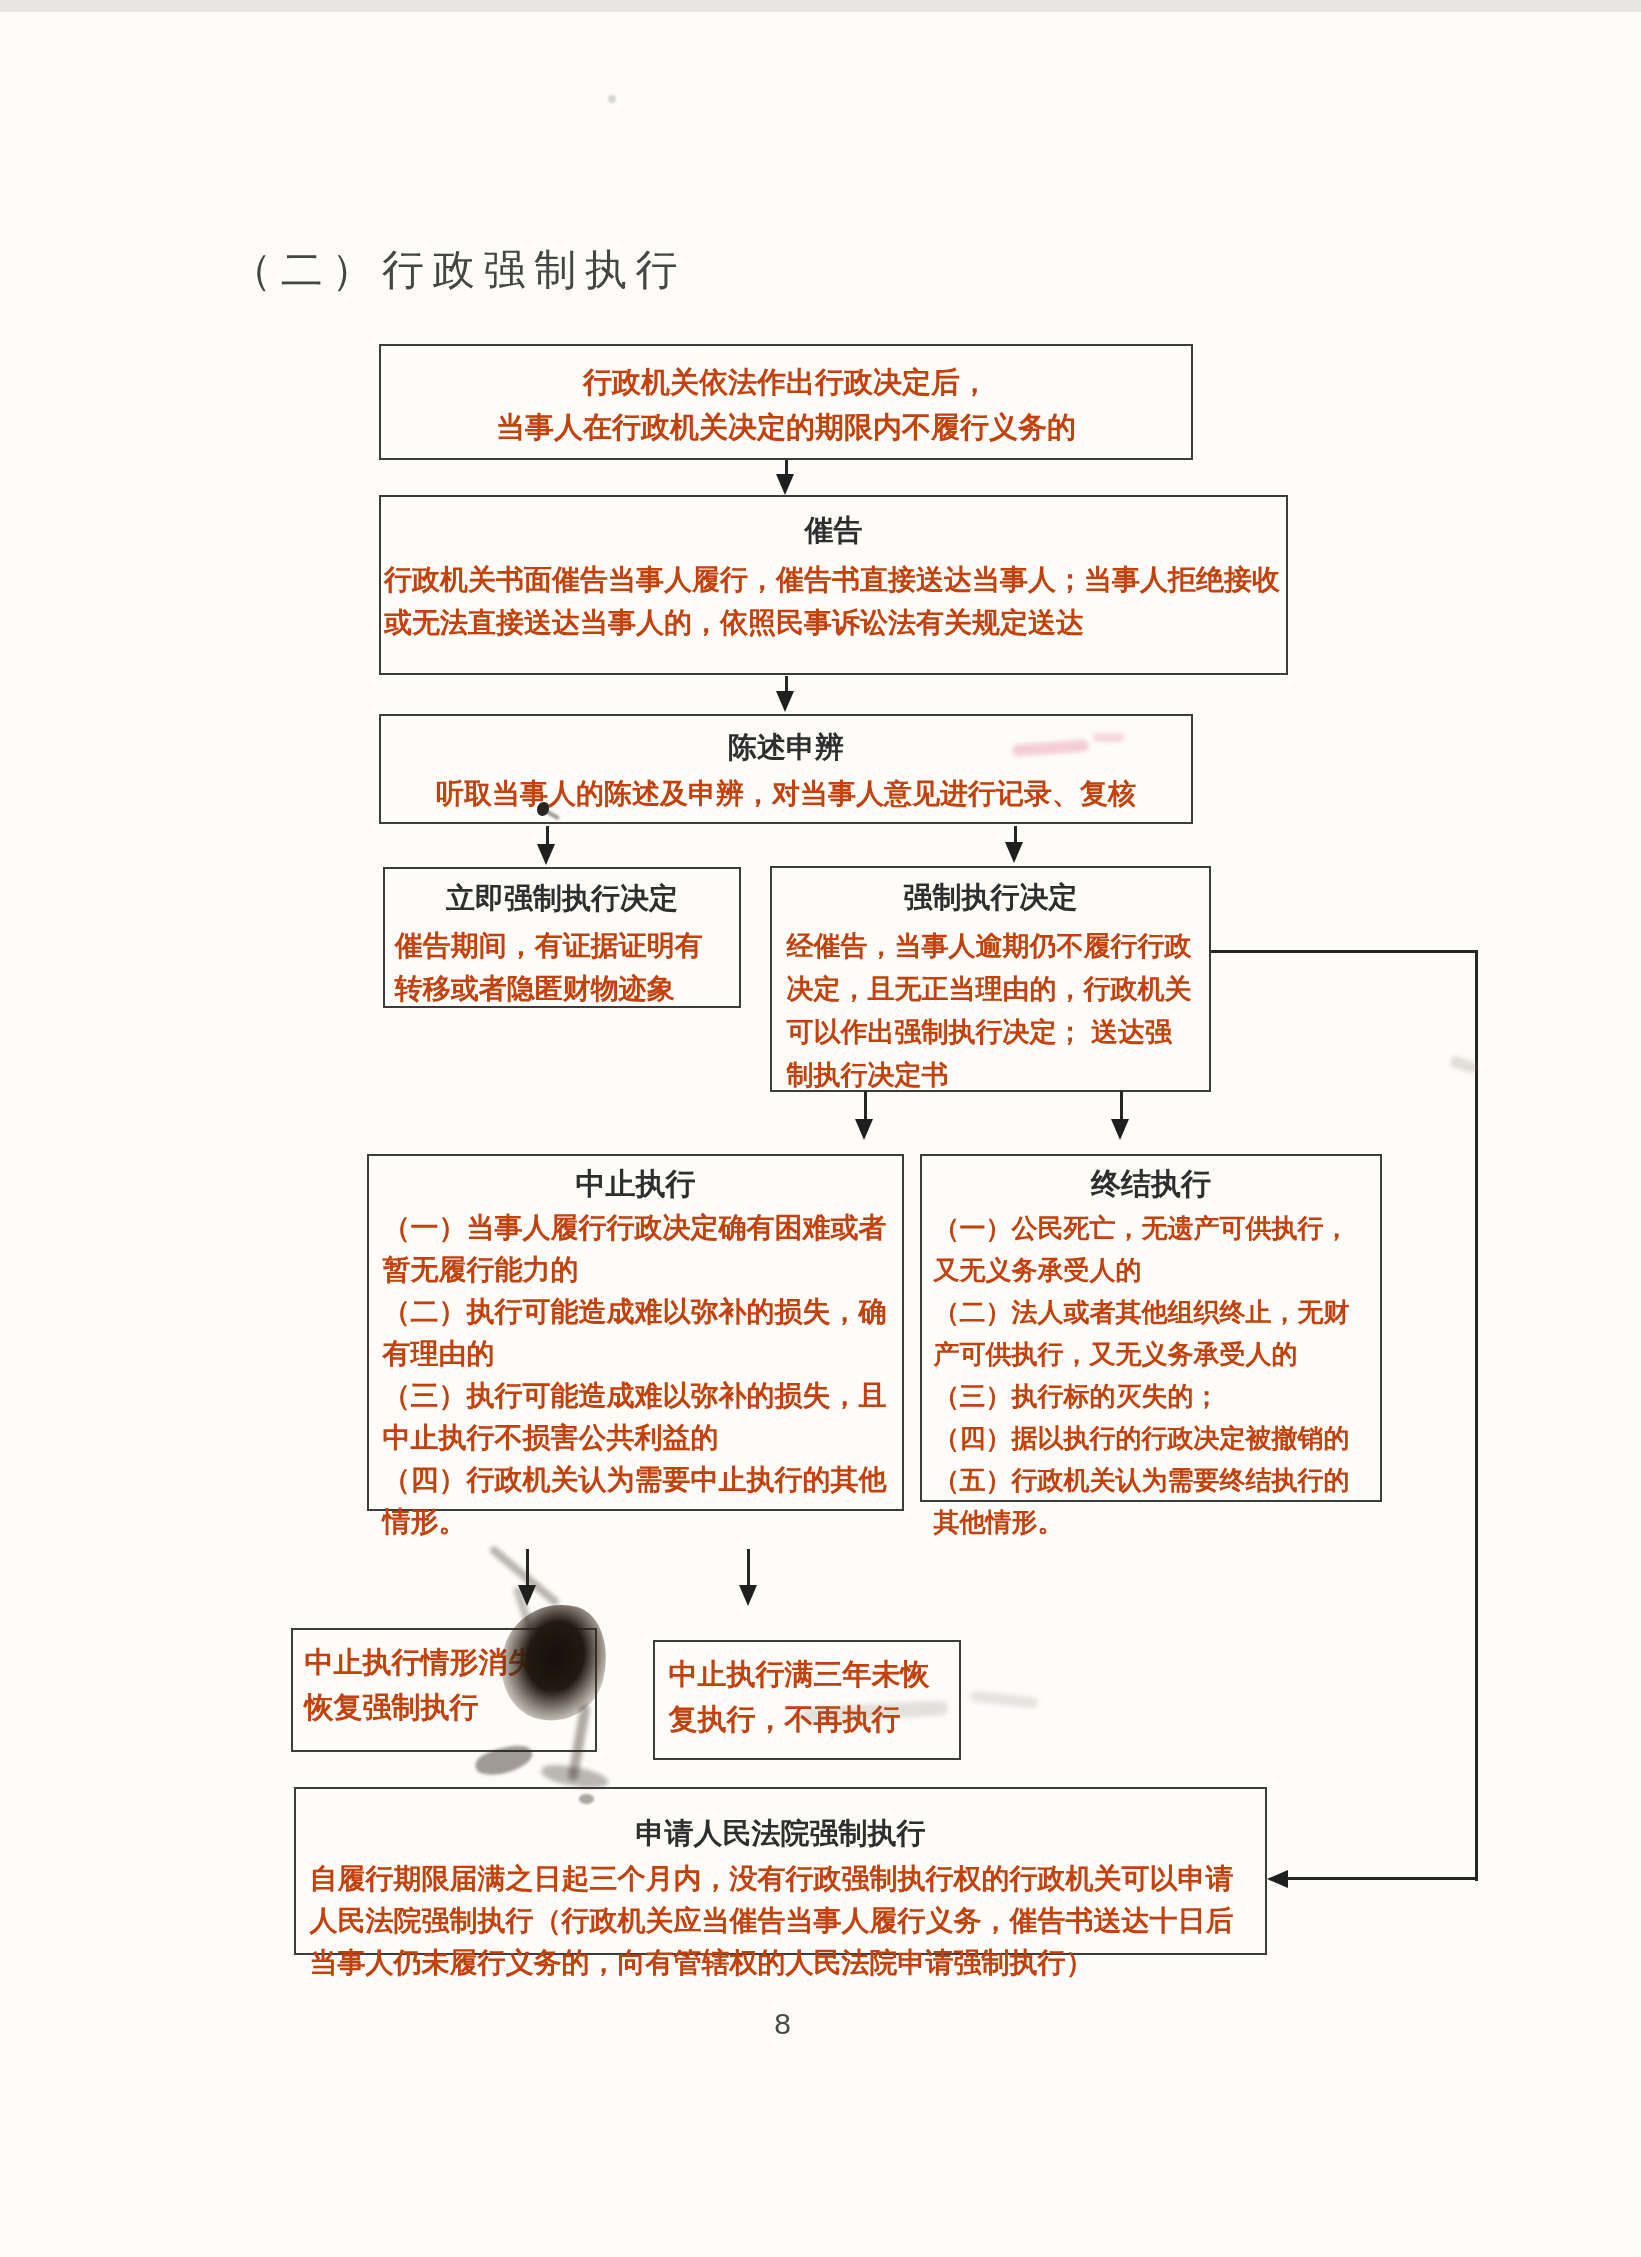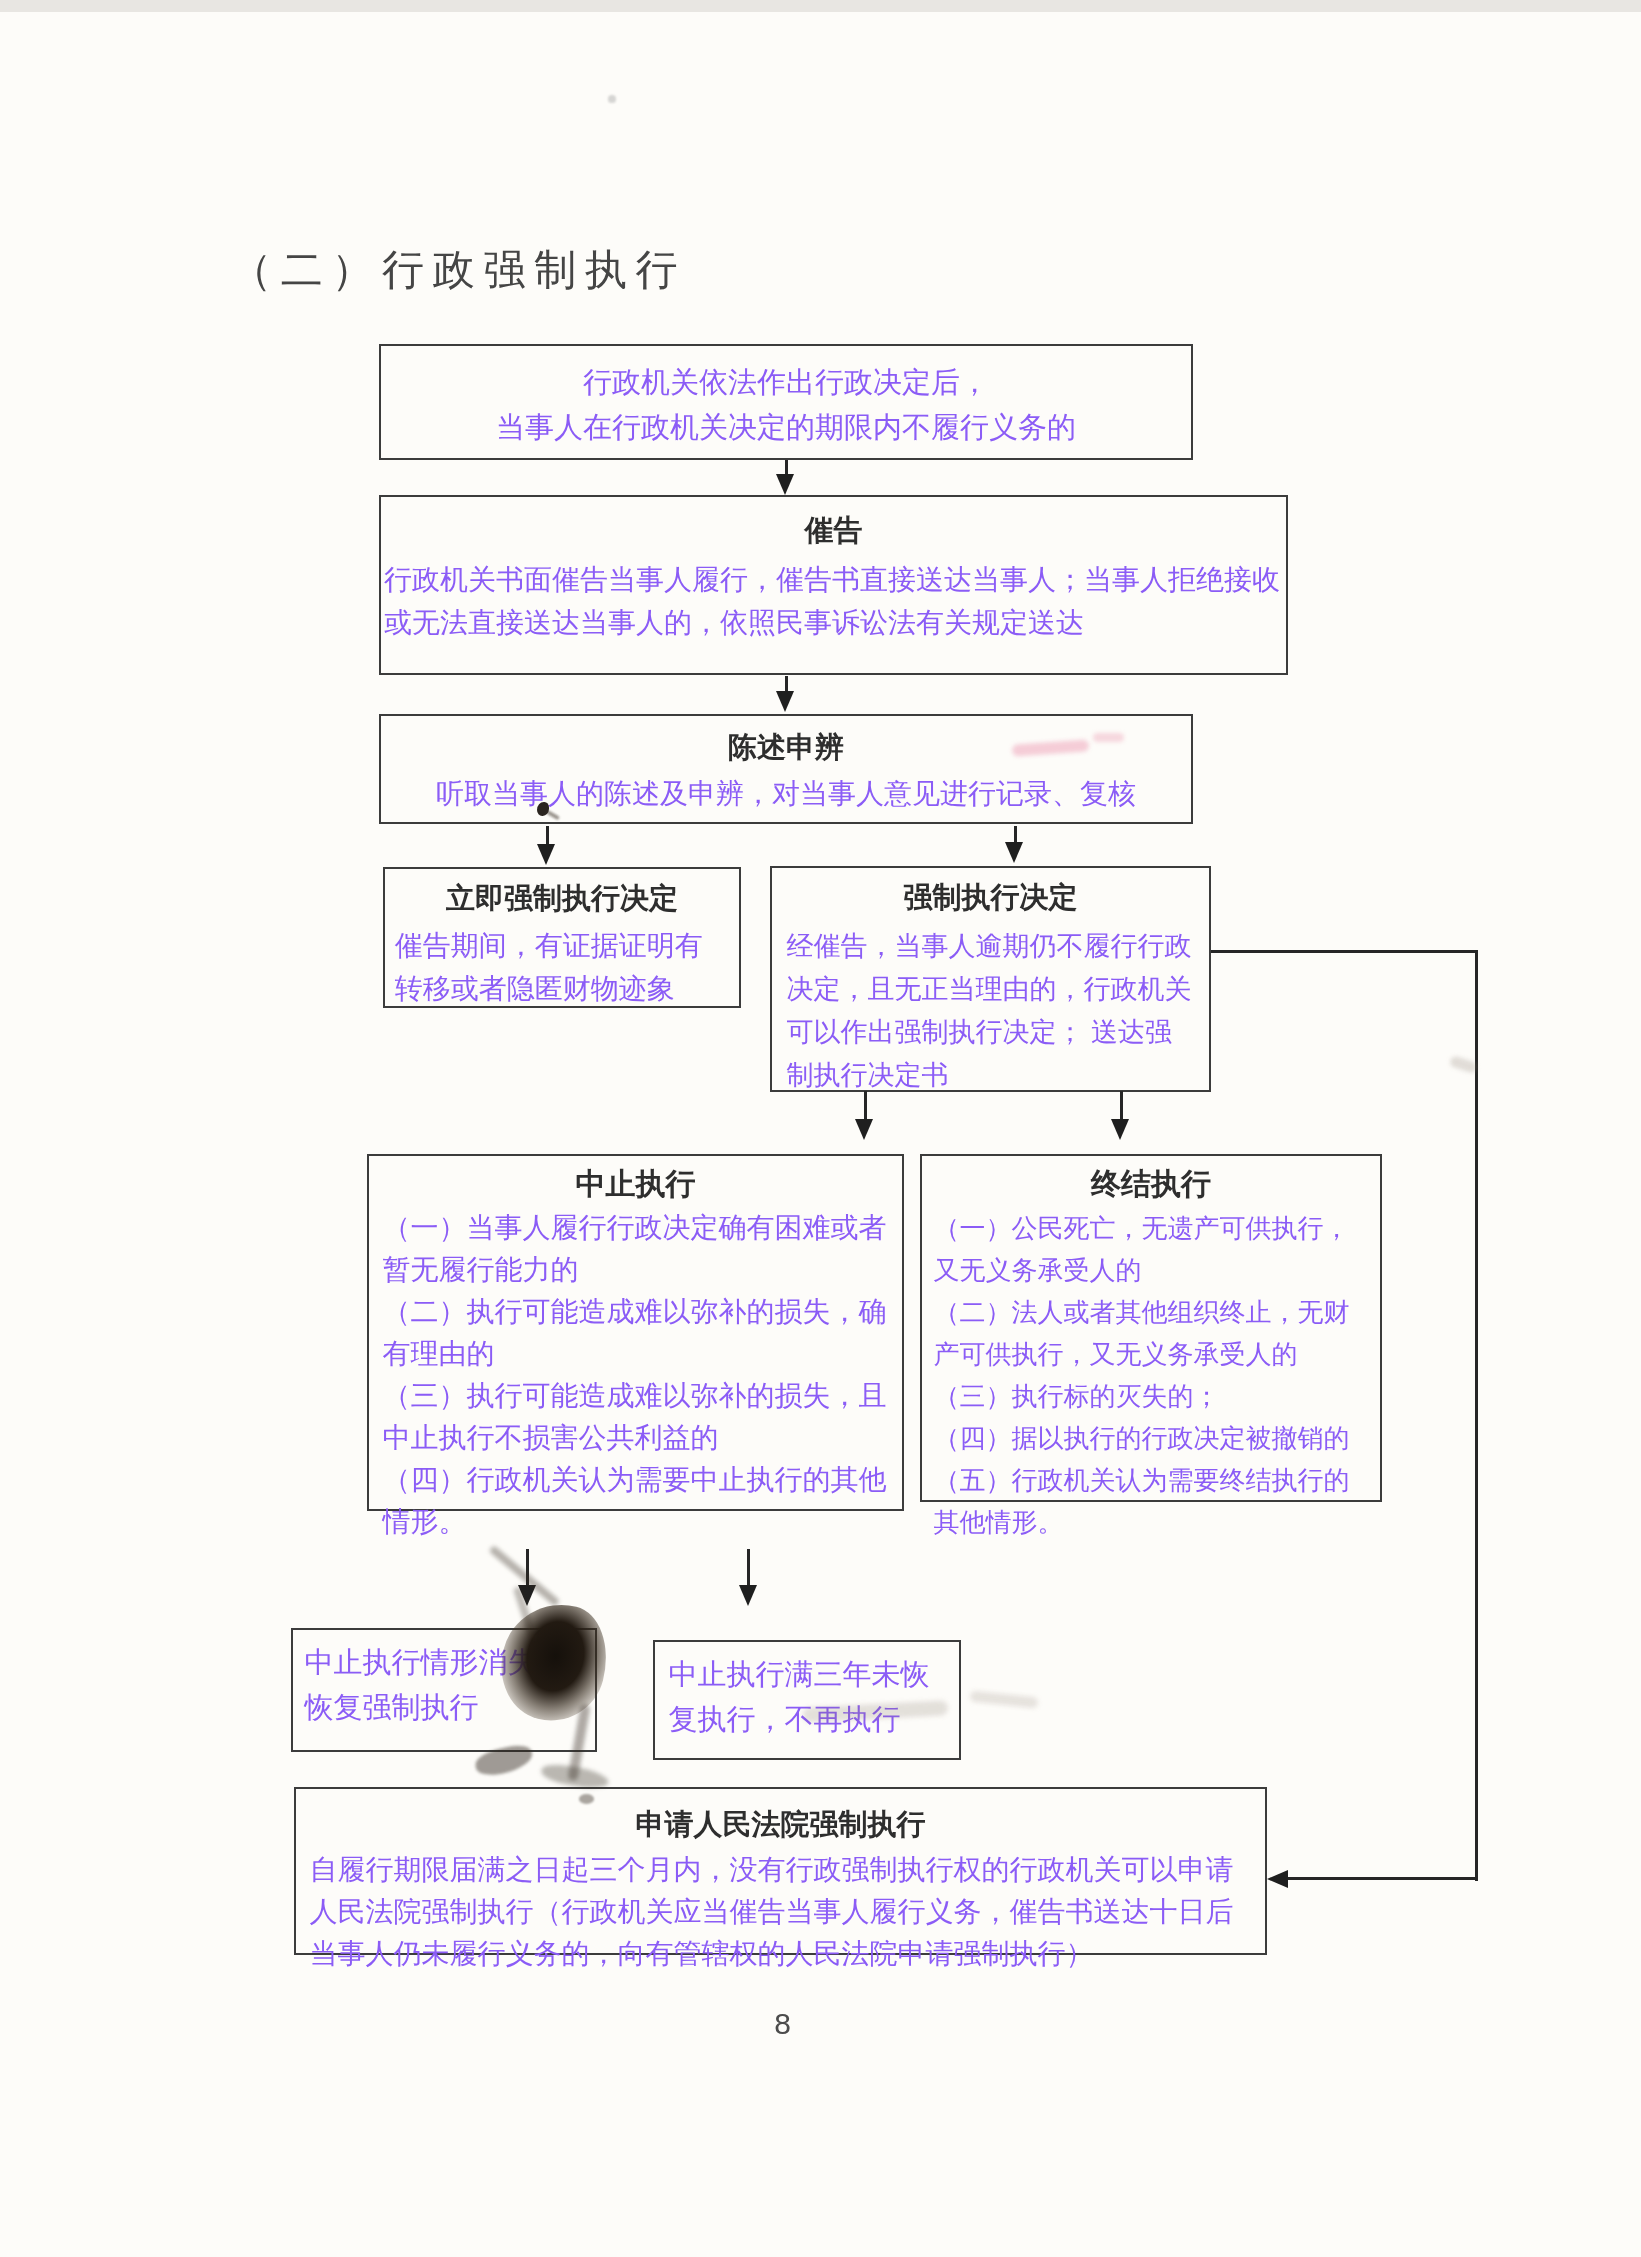--- a/index.html
+++ b/index.html
@@ -12,21 +12,21 @@
   .doc-title{
     position:absolute;left:230px;top:230px;width:618px;
     font-family:"Liberation Serif", serif;
     font-size:42px;letter-spacing:8.7px;color:#454545;
   }
   .box{
     position:absolute;border:2.9px solid #3c3c3c;background:transparent;
     box-sizing:border-box;
   }
   .bt{font-weight:bold;text-align:center;color:#2e2e2e;}
-  .body-text{color:#8b5cf6;}
+  .body-text{color:#c2410c;font-weight:bold;}
   .center{text-align:center;}
   
   .vline{position:absolute;width:2.9px;background:#262626;}
   .hline{position:absolute;height:2.9px;background:#262626;}
   .ah-down{
     position:absolute;width:0;height:0;
     border-left:9.7px solid transparent;border-right:9.7px solid transparent;
     border-top:21px solid #1f1f1f;
   }
   .ah-left{
@@ -147,21 +147,21 @@
   <div class="ah-down" style="left:739px;top:1573px;"></div>
 
   <div class="box" style="left:291px;top:1616px;width:306px;height:124px;padding:9.7px 11.6px;">
     <div class="body-text" style="font-size:29px;line-height:45px;">中止执行情形消失，恢复强制执行</div>
   </div>
 
   <div class="box" style="left:653px;top:1628px;width:308px;height:120px;padding:9.7px 13.5px;">
     <div class="body-text" style="font-size:29px;line-height:45px;">中止执行满三年未恢复执行，不再执行</div>
   </div>
 
-  <div class="box" style="left:294px;top:1775px;width:973px;height:168px;padding-top:16px;">
+  <div class="box" style="left:294px;top:1775px;width:973px;height:168px;padding-top:25px;">
     <div class="bt" style="font-size:29px;margin-bottom:3.9px;">申请人民法院强制执行</div>
     <div class="body-text" style="font-size:28px;line-height:42px;padding:0 13.5px;">自履行期限届满之日起三个月内，没有行政强制执行权的行政机关可以申请人民法院强制执行（行政机关应当催告当事人履行义务，催告书送达十日后当事人仍未履行义务的，向有管辖权的人民法院申请强制执行）</div>
   </div>
 
   <div class="page-num">8</div>
 
   <div class="artifact pink1"></div>
   <div class="artifact pink2"></div>
   <div class="artifact speck1"></div>
   <div class="artifact speck1b"></div>

